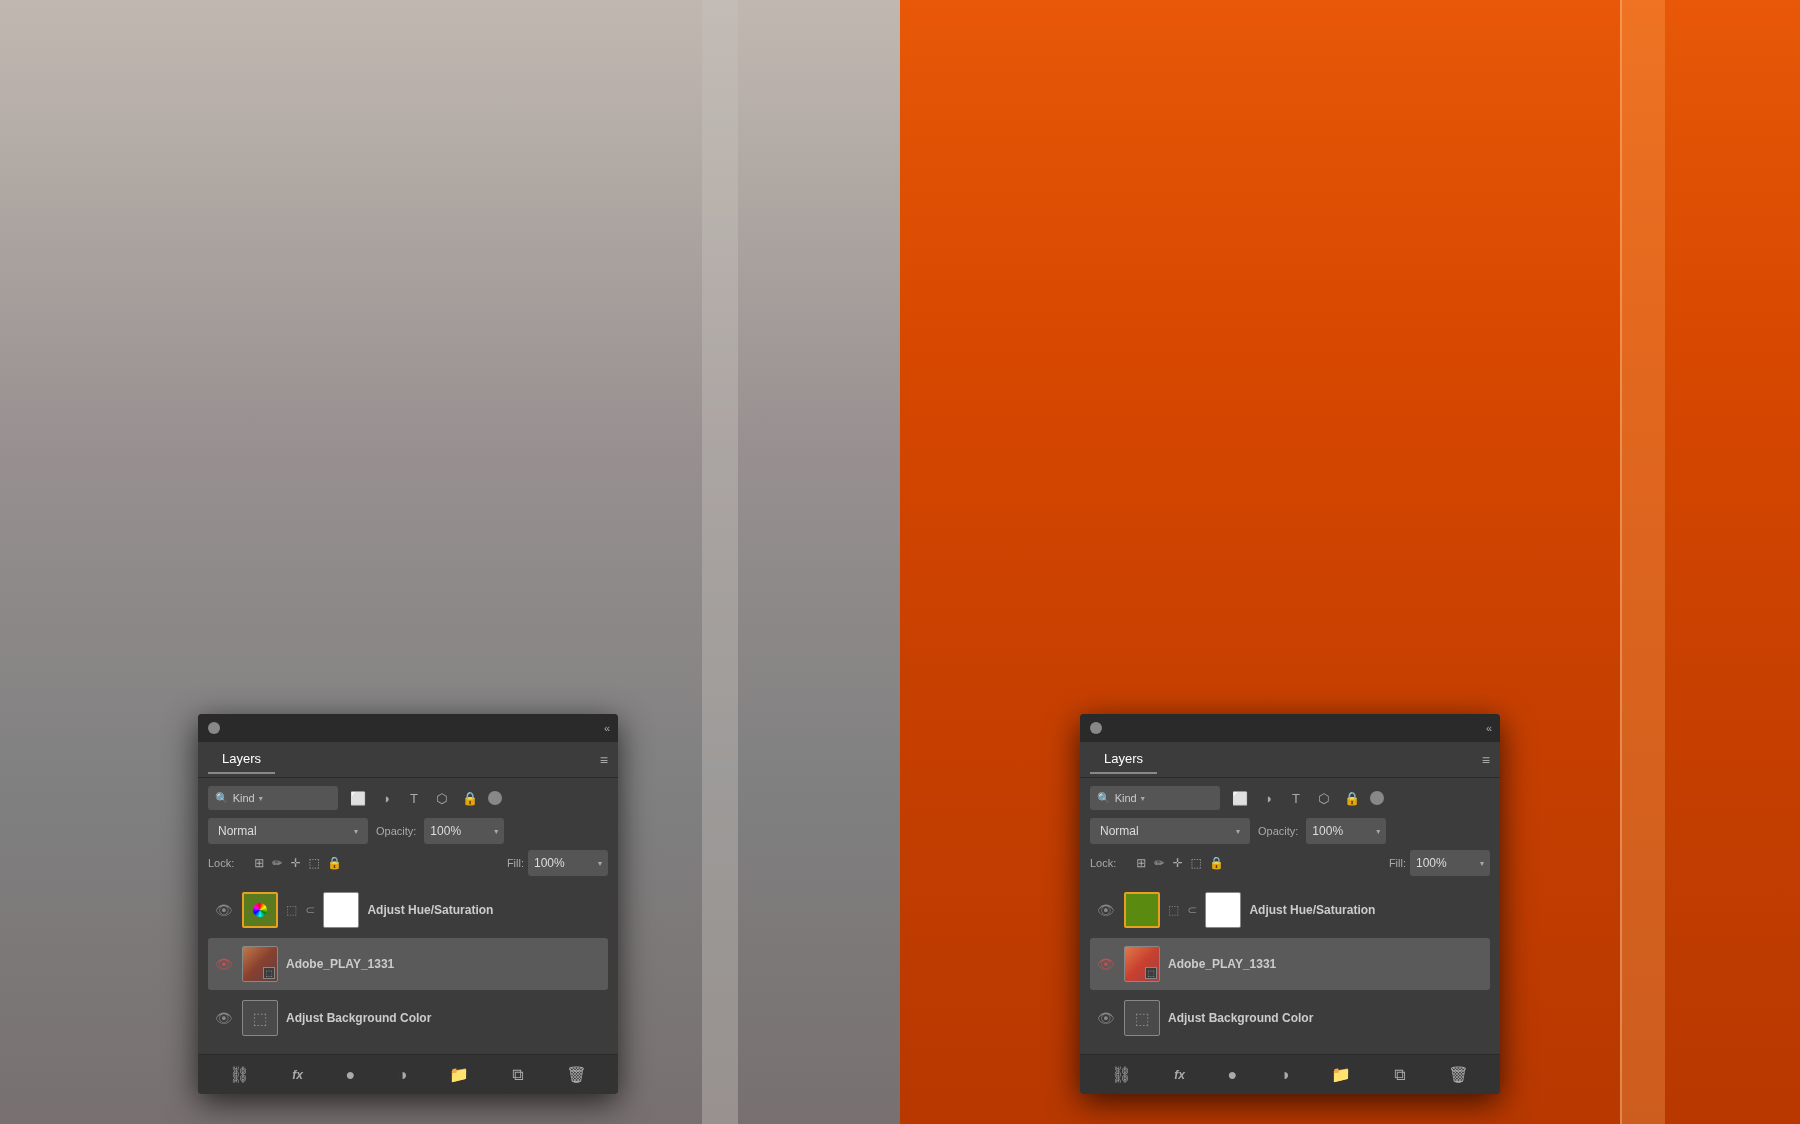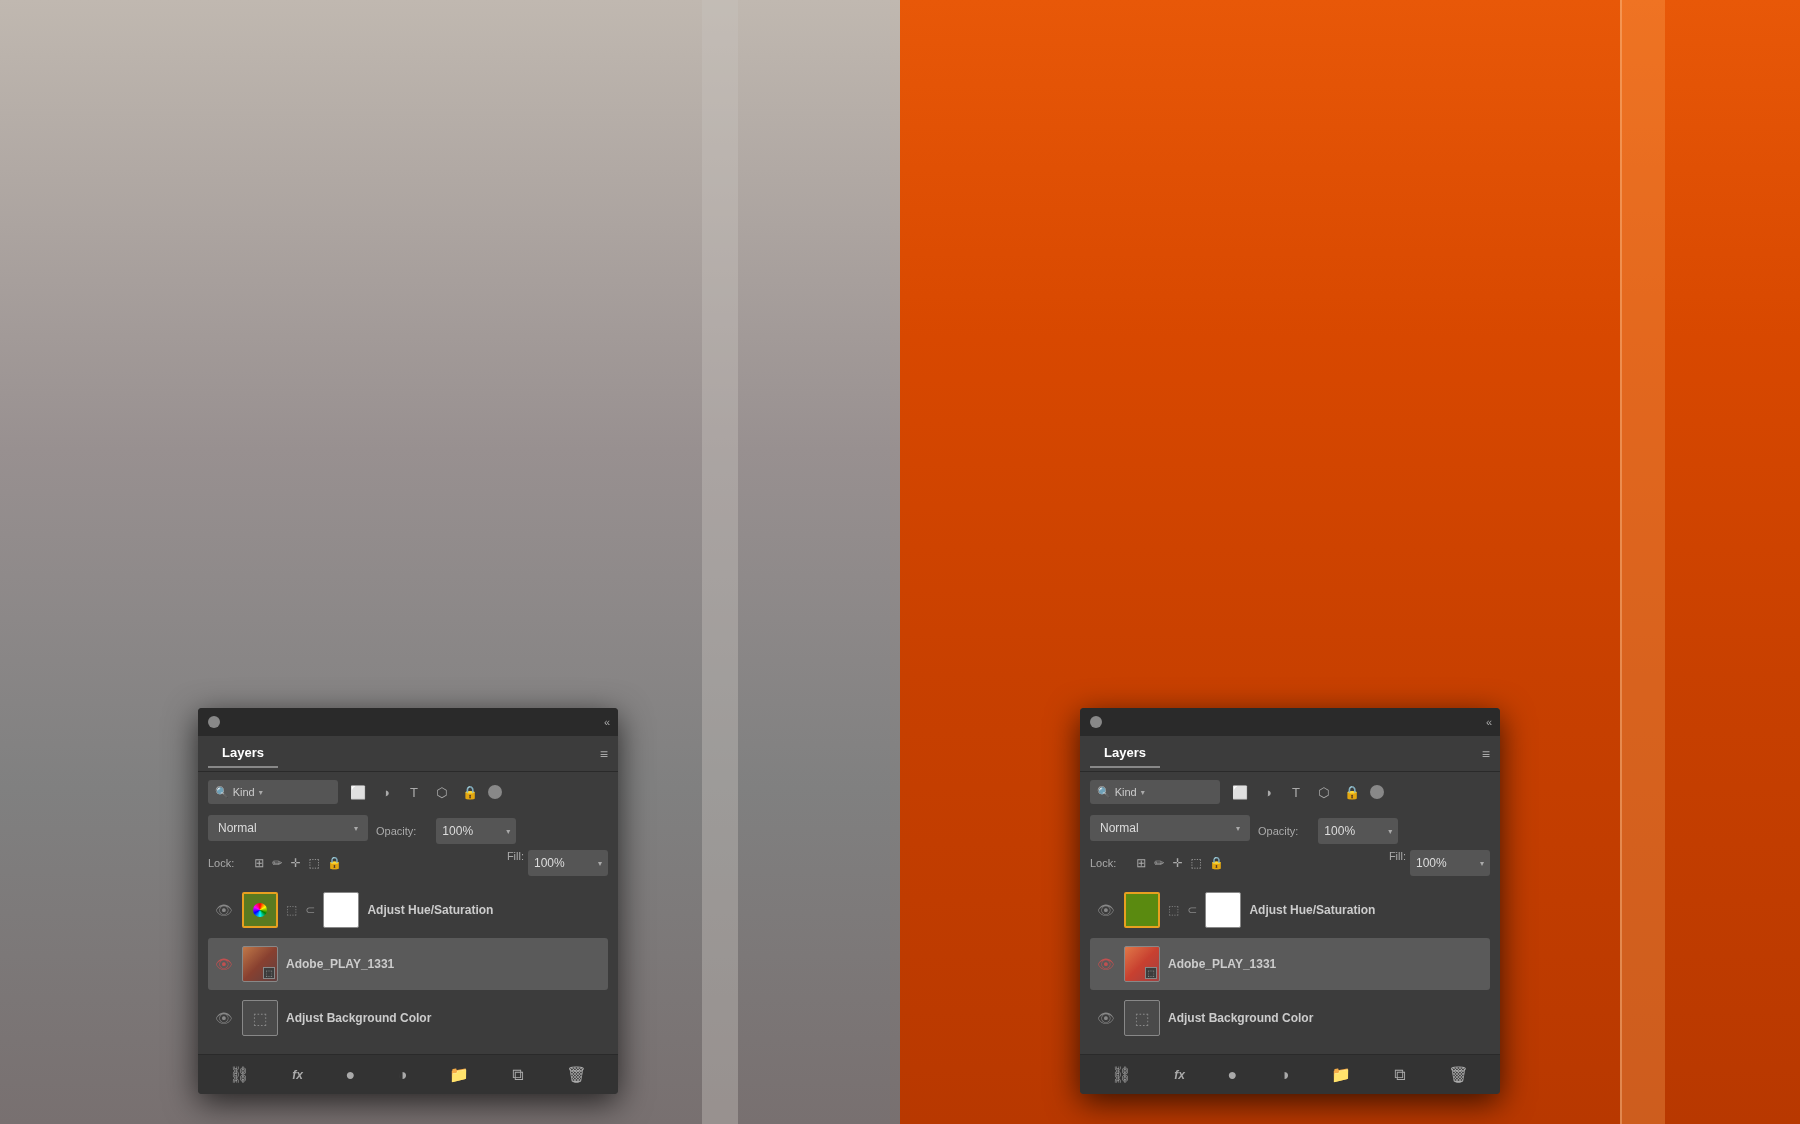--- a/index.html
+++ b/index.html
@@ -76,21 +76,21 @@
       align-items: center;
       background: #3c3c3c;
       border-bottom: 1px solid #2a2a2a;
       padding: 0 10px;
       height: 36px;
     }
 
     .panel-tab {
       padding: 6px 14px;
       font-size: 13px;
-      font-weight: 700;
+      font-weight: 400;
       color: #ccc;
       border-bottom: 2px solid transparent;
       cursor: pointer;
     }
 
     .panel-tab.active {
       color: #fff;
       border-bottom: 2px solid #888;
     }
 
@@ -193,22 +193,21 @@
 
     .blend-label {
       font-size: 12px;
       color: #ddd;
       flex: 1;
     }
 
     .opacity-section {
       display: flex;
       align-items: center;
-      gap: 20px;
-      margin-top: 6px;
+      gap: 8px;
     }
 
     .opacity-label {
       font-size: 11px;
       color: #aaa;
     }
 
     .opacity-dropdown {
       display: flex;
       align-items: center;
@@ -247,20 +246,21 @@
     }
 
     .lock-icon-btn {
       color: #aaa;
       font-size: 12px;
       cursor: pointer;
     }
 
     .fill-section {
       display: flex;
+      align-items: center;
       gap: 4px;
       margin-left: auto;
     }
 
     .fill-label {
       font-size: 11px;
       color: #aaa;
     }
 
     .fill-dropdown {

